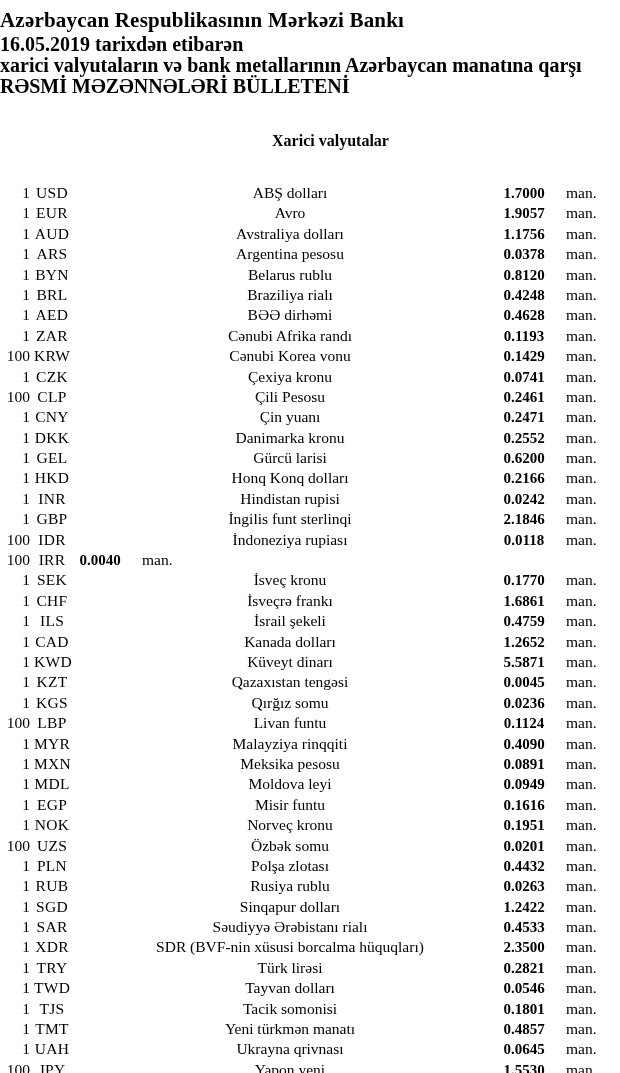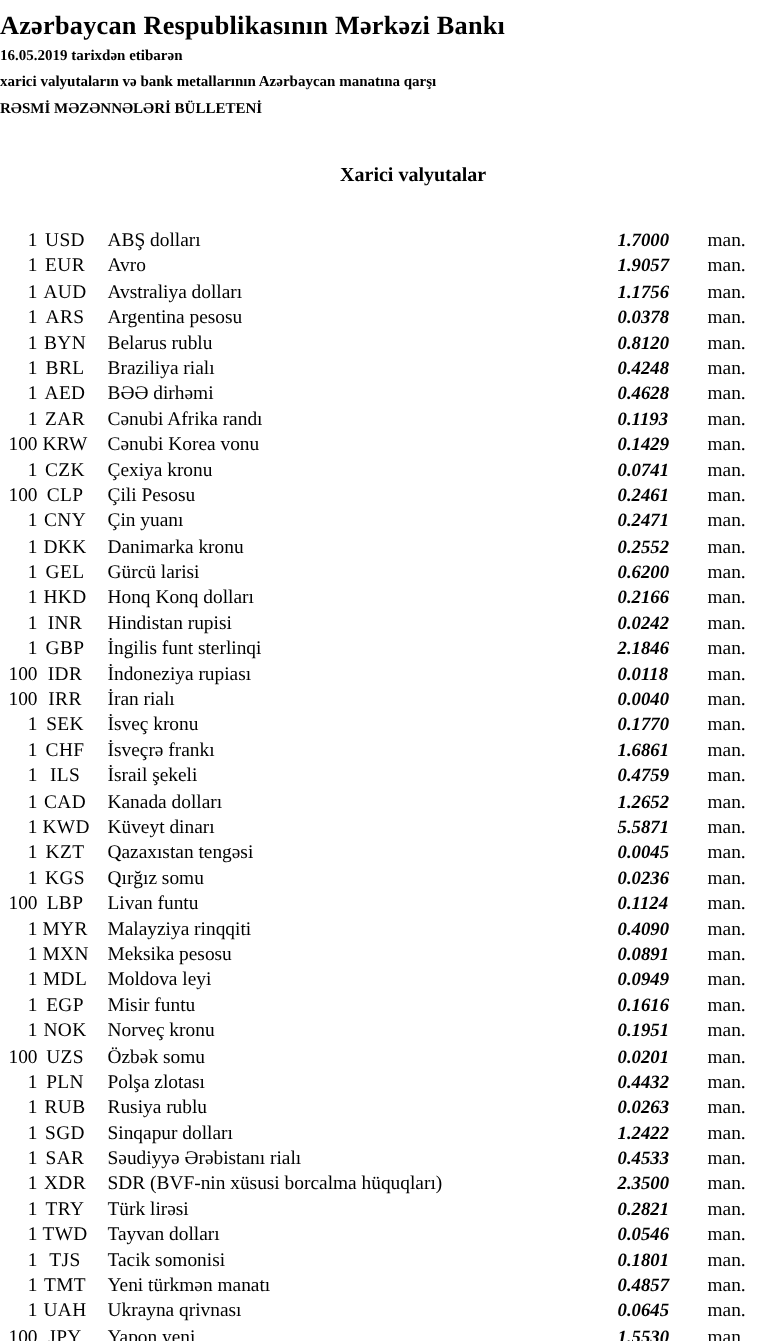--- a/index.html
+++ b/index.html
@@ -24,21 +24,21 @@
     text-align: left;
     padding-top: 7px;
   }
   .doc-title {
     font-size: 21px;
     font-weight: bold;
     line-height: 27px;
     letter-spacing: 0.2px;
   }
   .doc-sub {
-    font-size: 12px;
+    font-size: 20px;
     font-weight: bold;
     line-height: 21px;
   }
   .section-title {
     text-align: center;
     font-size: 16px;
     font-weight: bold;
     line-height: 21px;
     margin-top: 33px;
     margin-left: 41px;
@@ -63,30 +63,29 @@
     width: 36px;
     flex: 0 0 36px;
     margin-left: 4px;
     text-align: center;
     letter-spacing: 0.3px;
     margin-top: 30px;
   }
   .cell-name {
     flex: 1 1 auto;
     margin-left: 16px;
-    text-align: left;
+    text-align: center;
     white-space: nowrap;
     overflow: hidden;
   }
   .cell-rate {
     flex: 0 0 60px;
     width: 60px;
-    text-align: left;
+    text-align: center;
     font-weight: bold;
-    font-style: italic;
     font-size: 15px;
   }
   .cell-unit {
     flex: 0 0 40px;
     width: 40px;
     margin-left: 12px;
     text-align: left;
   }
 </style>
 </head>
@@ -244,21 +243,20 @@
       <span class="cell-qty">100</span>
       <span class="cell-code">IDR</span>
       <span class="cell-name">İndoneziya rupiası</span>
       <span class="cell-rate">0.0118</span>
       <span class="cell-unit">man.</span>
     </div>
 
     <div class="row">
       <span class="cell-qty">100</span>
       <span class="cell-code">IRR</span>
-      <span class="cell-name">İran rialı</span>
       <span class="cell-rate">0.0040</span>
       <span class="cell-unit">man.</span>
     </div>
 
     <div class="row">
       <span class="cell-qty">1</span>
       <span class="cell-code">SEK</span>
       <span class="cell-name">İsveç kronu</span>
       <span class="cell-rate">0.1770</span>
       <span class="cell-unit">man.</span>

